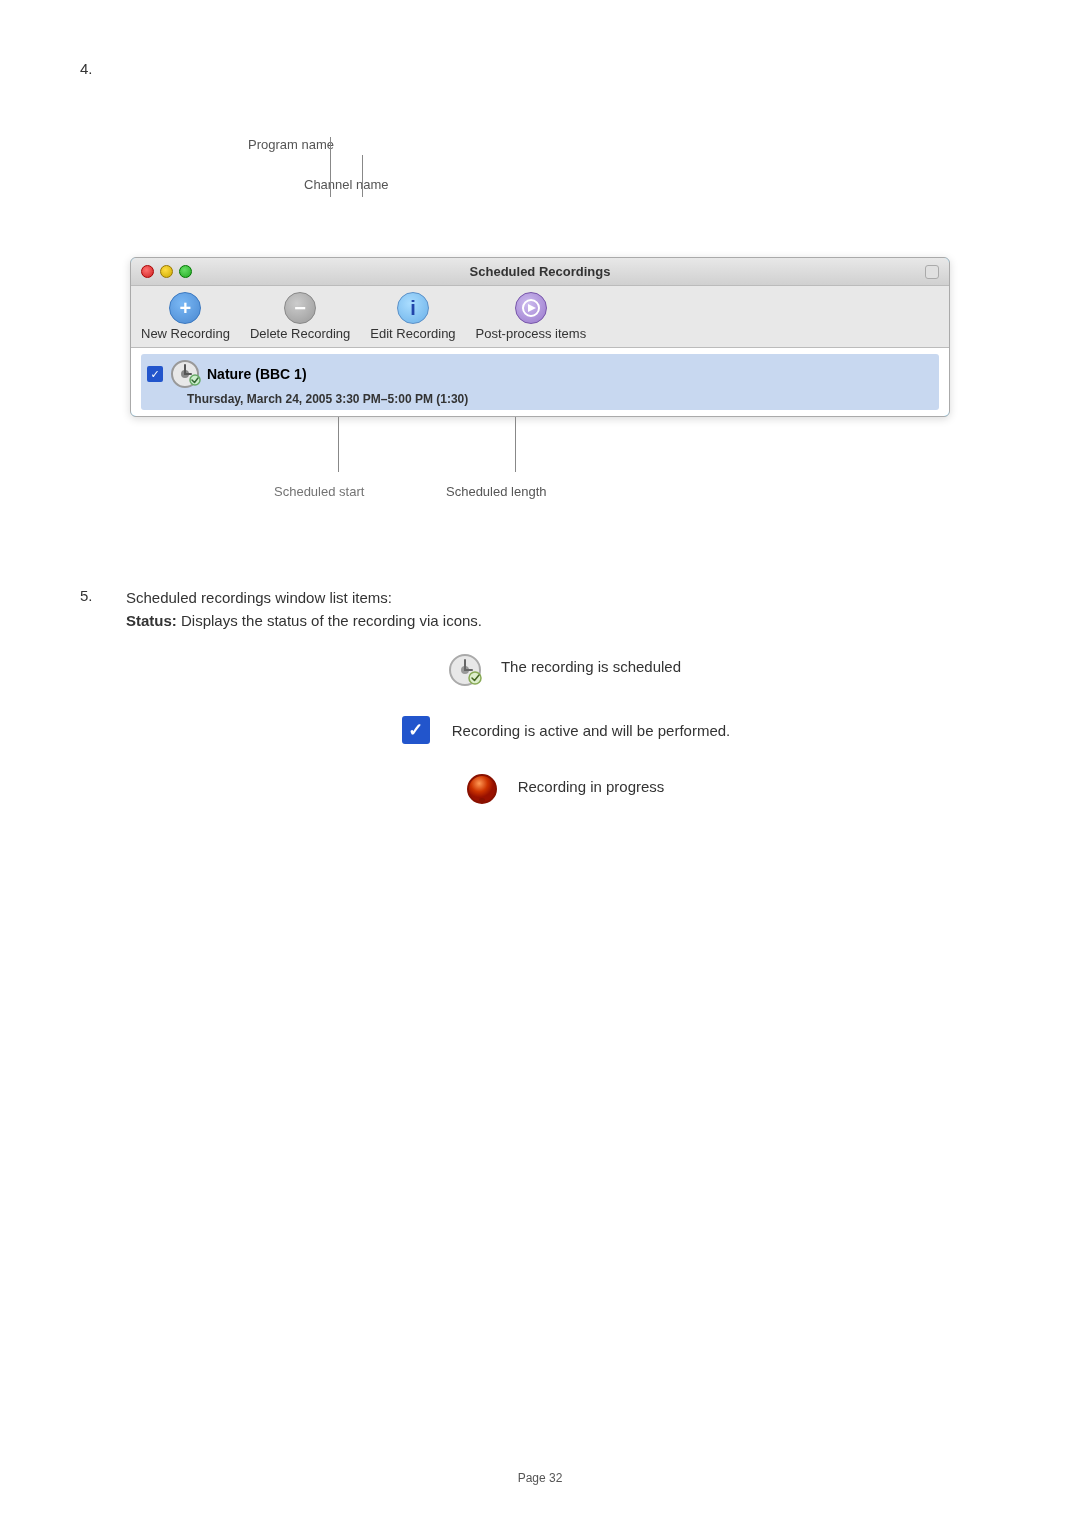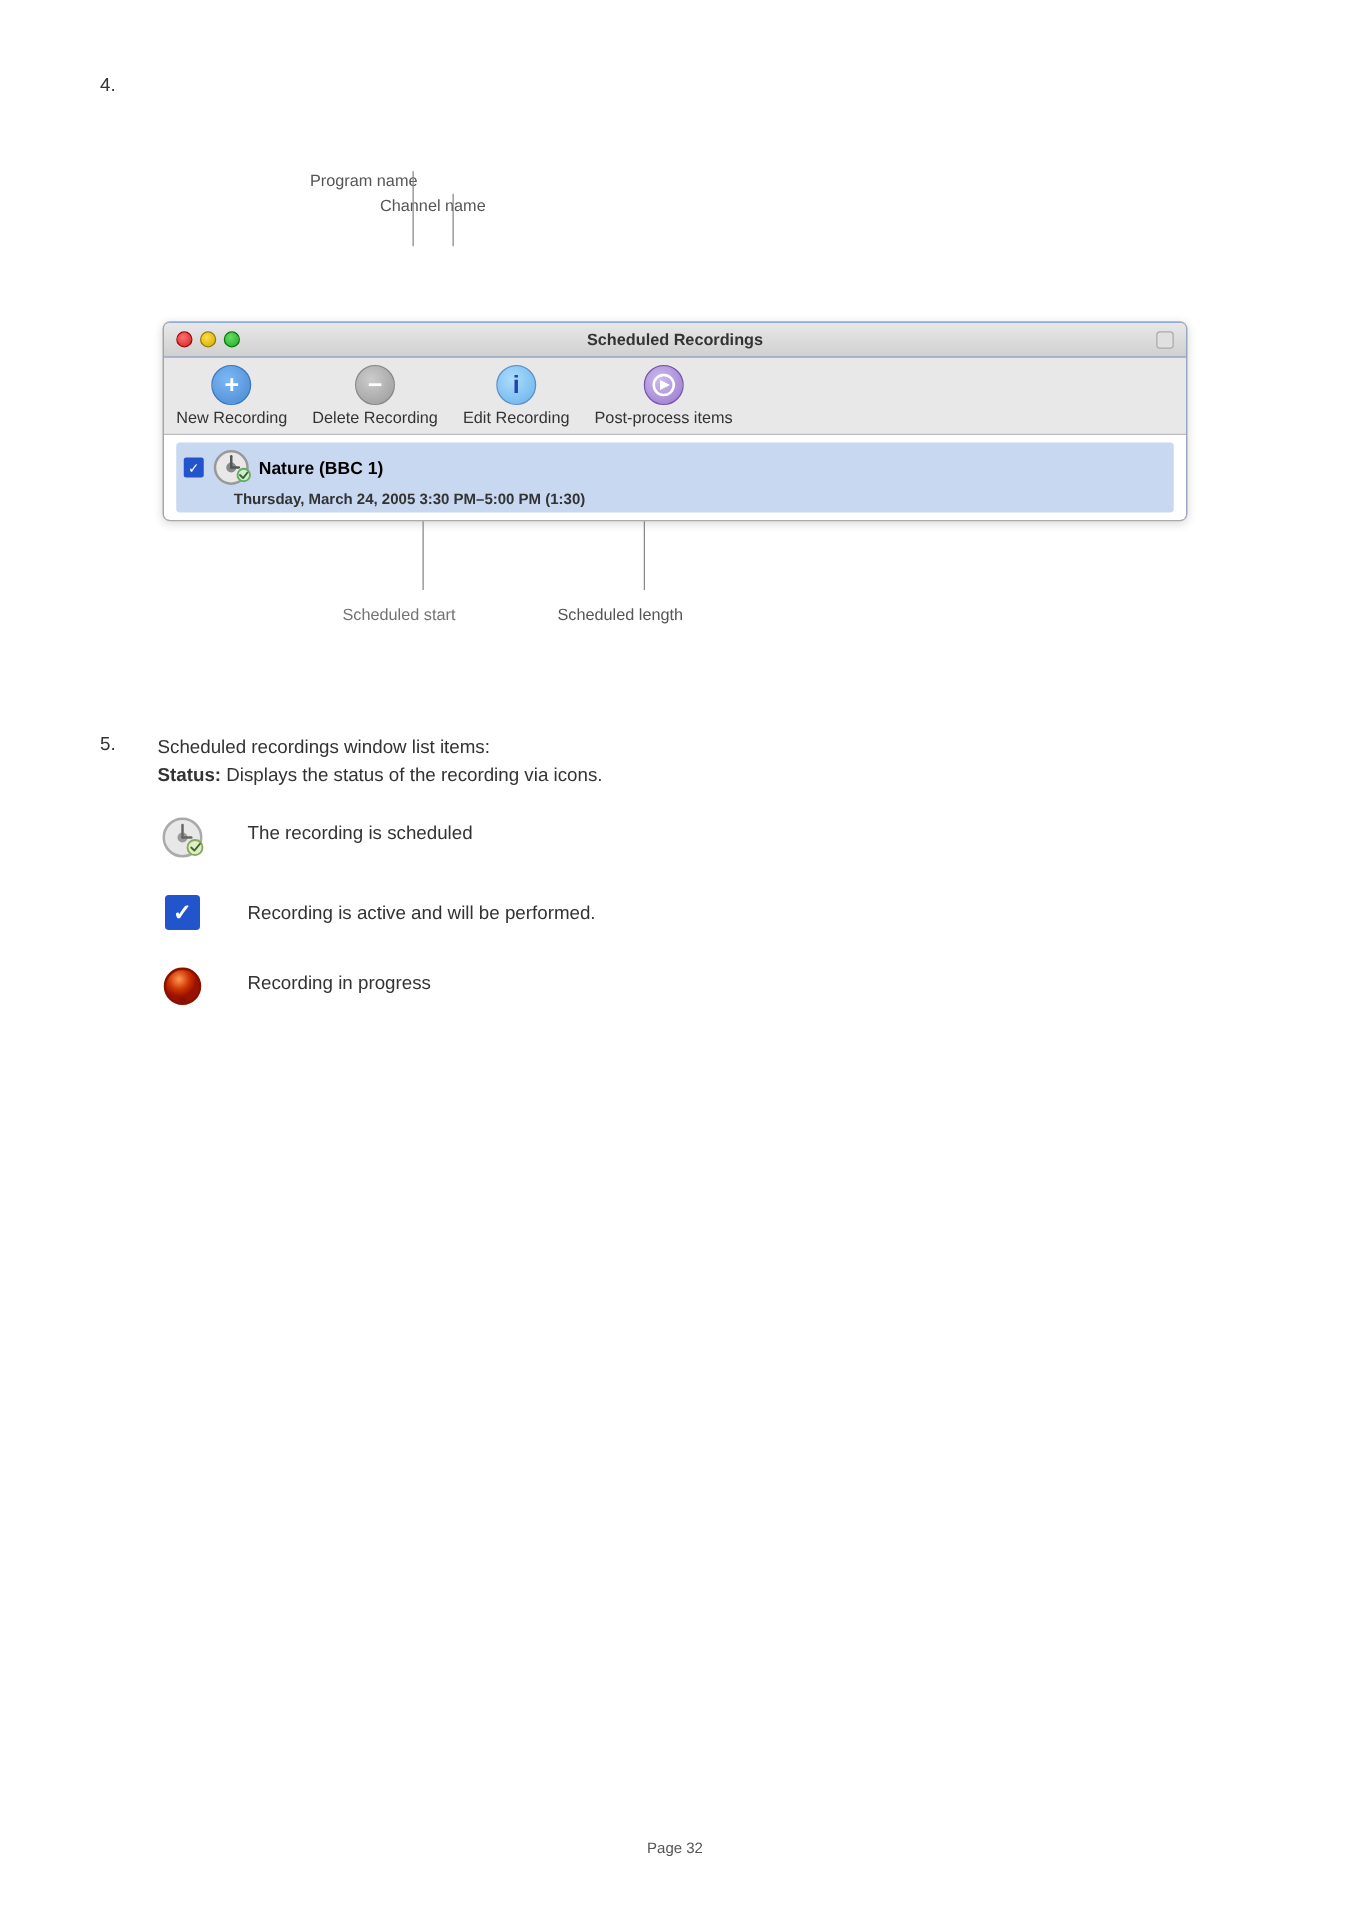--- a/index.html
+++ b/index.html
@@ -44,34 +44,34 @@
     
     .label-program-name {
       position: absolute;
       top: 0px;
       left: 118px;
       font-size: 13px;
       color: #555;
     }
     .label-channel-name {
       position: absolute;
-      top: 20px;
+      top: 40px;
       left: 174px;
       font-size: 13px;
       color: #555;
     }
 
     
     .mac-window {
       position: relative;
       margin-top: 60px;
       border: 1px solid #aaa;
       border-radius: 6px;
       overflow: hidden;
-      background: #3b82f6;
+      background: #7dd3fc;
       box-shadow: 0 2px 8px rgba(0,0,0,0.15);
     }
 
     .mac-titlebar {
       background: linear-gradient(to bottom, #e8e8e8, #d0d0d0);
       border-bottom: 1px solid #bbb;
       height: 28px;
       display: flex;
       align-items: center;
       padding: 0 10px;
@@ -226,22 +226,23 @@
       margin-bottom: 20px;
     }
 
     .step-5-body {
       padding-left: 46px;
     }
 
     .status-item {
       display: flex;
       align-items: flex-start;
-      gap: 32px;
+      gap: 16px;
       margin-bottom: 28px;
+      justify-content: center;
     }
 
     .status-icon-container {
       width: 40px;
       display: flex;
       justify-content: center;
       flex-shrink: 0;
     }
 
     .status-text {

